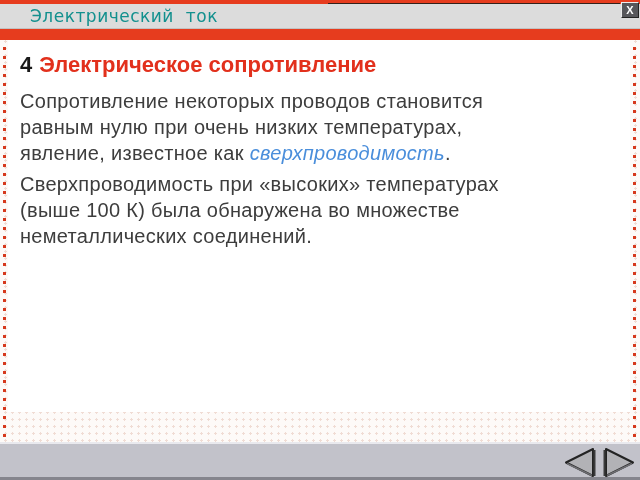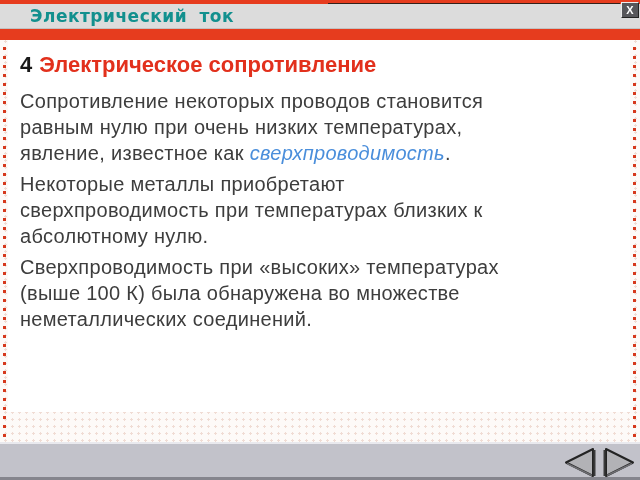--- a/index.html
+++ b/index.html
@@ -14,21 +14,21 @@
 
   
   .top-red{position:absolute;top:0;left:0;width:640px;height:4px;background:#e63c1e;}
   .top-dark-line{position:absolute;top:3px;left:328px;width:292px;height:2px;background:#33201a;}
   .title-bar{
     position:absolute;top:4px;left:0;width:640px;height:25px;
     background:#dcdcdc;border-bottom:1px solid #c2c2c2;box-sizing:border-box;
   }
   .title-text{
     position:absolute;left:30px;top:0;line-height:24px;
-    font-family:"DejaVu Sans",sans-serif;font-weight:bold;font-size:17px;
+    font-family:"DejaVu Sans",sans-serif;font-weight:normal;font-size:17px;
     color:#12908e;white-space:pre;word-spacing:6px;letter-spacing:.5px;
   }
   .red-bar{position:absolute;top:29px;left:0;width:640px;height:11px;background:#e63c1e;}
   .close-btn{
     position:absolute;top:2px;right:1px;width:18px;height:16px;
     background:#57575b;color:#ffffff;font-weight:bold;font-size:11px;line-height:14px;
     font-family:"Liberation Sans",sans-serif;text-align:center;padding:0;
     border:1px solid;border-color:#ececec #232323 #232323 #ececec;cursor:pointer;
   }
 
@@ -83,23 +83,20 @@
 <div class="dots-col dots-left"></div>
 <div class="dots-col dots-right"></div>
 
 <div class="panel">
   <div class="heading"><span class="h-num">4</span><span class="h-title">Электрическое сопротивление</span></div>
 
   <p><span>Сопротивление некоторых проводов становится
 равным нулю при очень низких температурах,
 явление, известное как </span><span class="link">сверхпроводимость</span><span>.</span></p>
 
-  <p>Некоторые металлы приобретают
-сверхпроводимость при температурах близких к
-абсолютному нулю.</p>
 
   <p>Сверхпроводимость при «высоких» температурах
 (выше 100 К) была обнаружена во множестве
 неметаллических соединений.</p>
 
 </div>
 
 <div class="bottom-bar">
   <button class="nav-btn nav-prev">
     <span>

